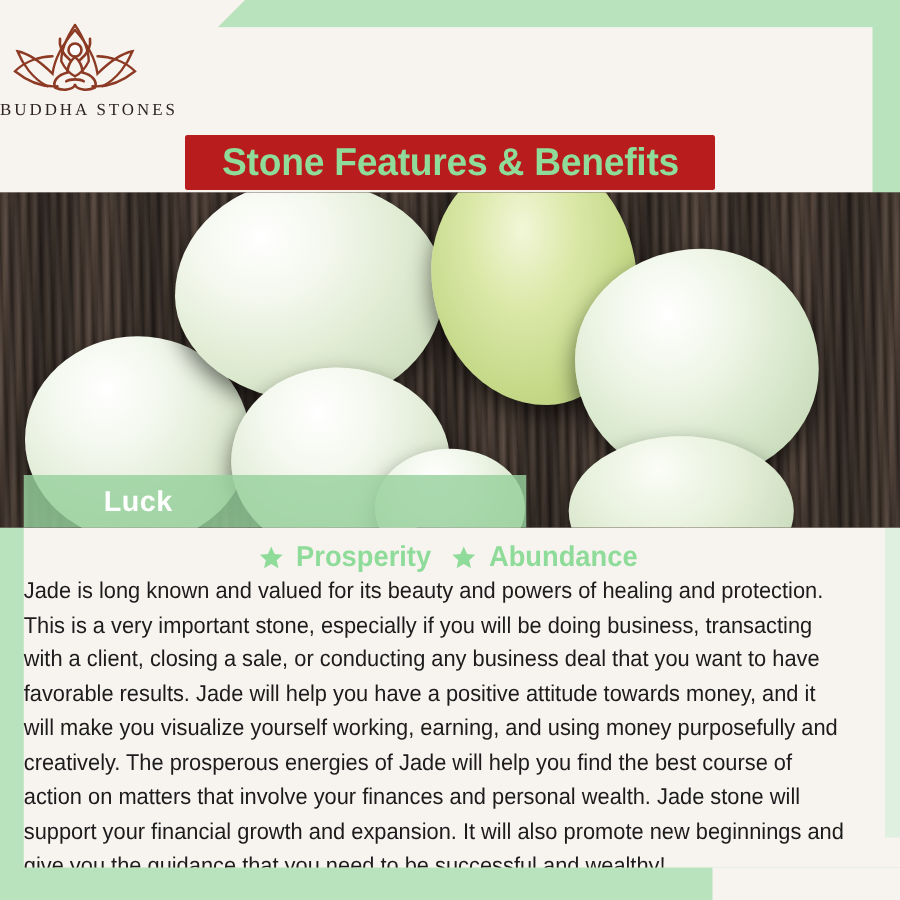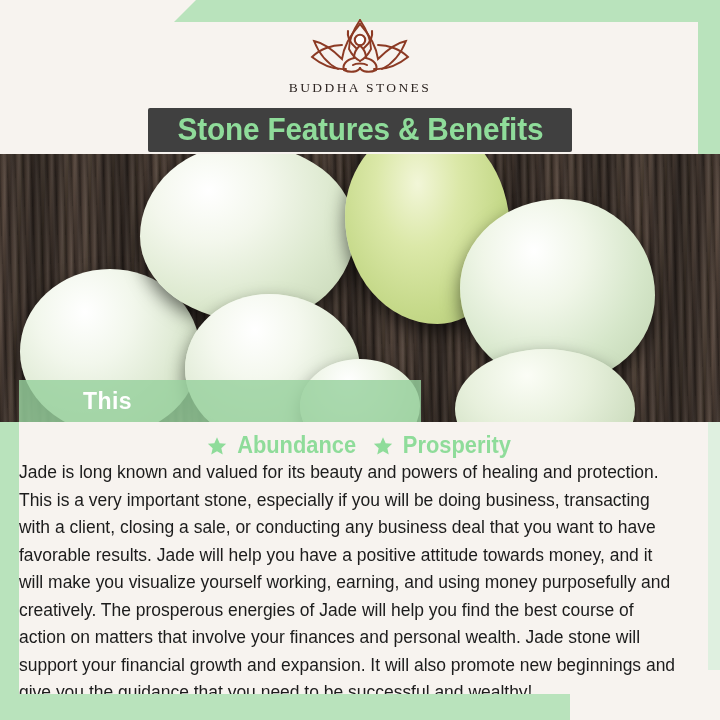--- a/index.html
+++ b/index.html
@@ -85,21 +85,21 @@
 
   
   .header {
     position: absolute;
     top: 0;
     left: 0;
     width: 720px;
     height: 110px;
     display: flex;
     flex-direction: column;
-    align-items: center;
+    align-items: flex-start;
     justify-content: center;
   }
   .logo-mark {
     width: 120px;
     height: 62px;
     display: block;
   }
   .brand-name {
     margin-top: 3px;
     font-family: "Liberation Serif", serif;
@@ -109,21 +109,21 @@
     white-space: nowrap;
   }
 
   
   .title-banner {
     position: absolute;
     top: 108px;
     left: 148px;
     width: 424px;
     height: 44px;
-    background: #404040;
+    background: #b91c1c;
     display: flex;
     align-items: center;
     justify-content: center;
     border-radius: 2px;
   }
   .title-text {
     font-family: "Liberation Sans Narrow", "Liberation Sans", sans-serif;
     font-size: 31px;
     font-weight: bold;
     color: #8fdc9a;
@@ -326,36 +326,36 @@
     <div class="stone s4"></div>
     <div class="stone s1"></div>
     <div class="stone s2"></div>
     <div class="stone s3"></div>
     <div class="stone s5"></div>
     <div class="stone s7"></div>
     <div class="stone s6"></div>
   </div>
 
   <div class="jade-band">
-    <div class="jade-text">This</div>
+    <div class="jade-text">Luck</div>
   </div>
 
   <div class="benefits">
+    <div class="benefit">
+      <svg class="star" viewBox="0 0 24 24">
+        <polygon points="12,1.5 15.2,8.6 23,9.4 17.2,14.6 18.9,22.3 12,18.3 5.1,22.3 6.8,14.6 1,9.4 8.8,8.6" fill="#8fdc9a"></polygon>
+      </svg>
+      <span class="benefit-label">Prosperity</span>
+    </div>
     <div class="benefit">
       <svg class="star" viewBox="0 0 24 24">
         <polygon points="12,1.5 15.2,8.6 23,9.4 17.2,14.6 18.9,22.3 12,18.3 5.1,22.3 6.8,14.6 1,9.4 8.8,8.6" fill="#8fdc9a"></polygon>
       </svg>
       <span class="benefit-label">Abundance</span>
     </div>
-    <div class="benefit">
-      <svg class="star" viewBox="0 0 24 24">
-        <polygon points="12,1.5 15.2,8.6 23,9.4 17.2,14.6 18.9,22.3 12,18.3 5.1,22.3 6.8,14.6 1,9.4 8.8,8.6" fill="#8fdc9a"></polygon>
-      </svg>
-      <span class="benefit-label">Prosperity</span>
-    </div>
   </div>
 
   <div class="body-copy">Jade is long known and valued for its beauty and powers of healing and protection. This is a very important stone, especially if you will be doing business, transacting with a client, closing a sale, or conducting any business deal that you want to have favorable results. Jade will help you have a positive attitude towards money, and it will make you visualize yourself working, earning, and using money purposefully and creatively. The prosperous energies of Jade will help you find the best course of action on matters that involve your finances and personal wealth. Jade stone will support your financial growth and expansion. It will also promote new beginnings and give you the guidance that you need to be successful and wealthy!</div>
 
   <div class="frame-bottom"></div>
   <div class="frame-bottom-right-cut"></div>
 
 </div>
 
 </body></html>

